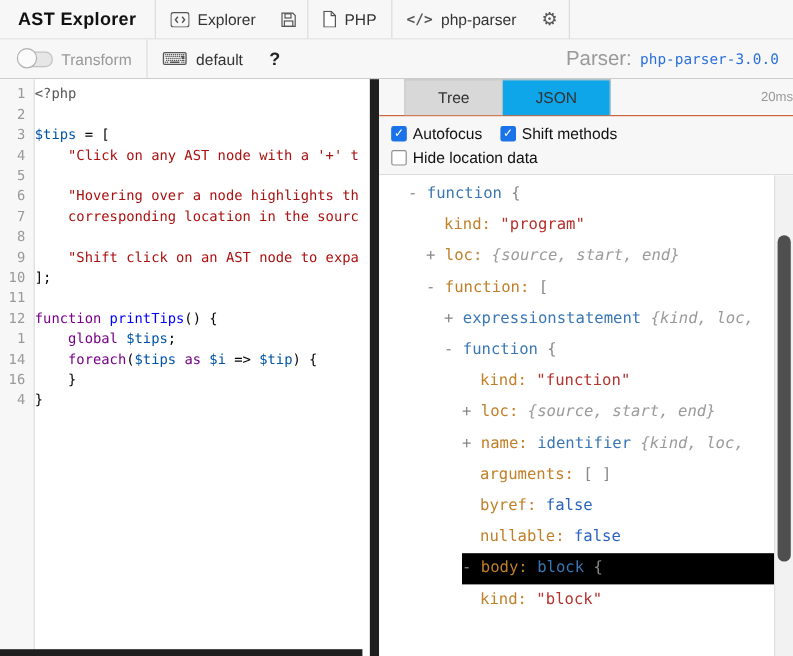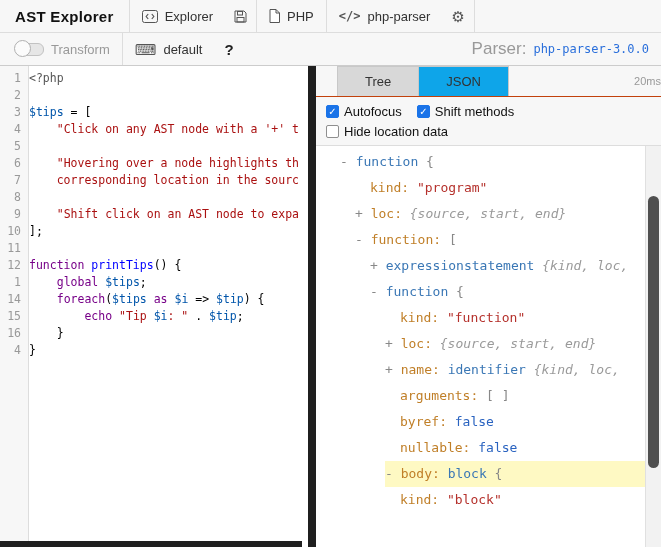--- a/index.html
+++ b/index.html
@@ -61,21 +61,21 @@
     display:inline-flex;align-items:center;justify-content:center;font-size:10px;color:#fff;
     box-sizing:border-box;flex:none;}
   .cb.on{background:#1a73e8;border-color:#1a73e8;}
 
   
   .treewrap{flex:1;display:flex;background:#fff;overflow:hidden;min-height:0;}
   .tree{flex:1;padding:3px 0 0 16px;font-family:"DejaVu Sans Mono",monospace;font-size:13px;
     overflow:hidden;min-width:0;}
   .tr-row{height:26px;line-height:26px;white-space:pre;}
   .tr-inner{display:block;}
-  .tr-inner.hl{background:#fef9c3;}
+  .tr-inner.hl{background:#000000;}
   .t-exp{color:#888;}.t-node{color:#3a77b5;}.t-key{color:#c07f28;}
   .t-str{color:#b5312c;}.t-val{color:#2a63c0;}
   .t-meta{color:#9a9a9a;font-style:italic;}.t-brace{color:#888;}
   .vscroll{width:15px;flex:none;background:#f2f2f2;border-left:1px solid #e0e0e0;position:relative;}
   .vthumb{position:absolute;left:2px;right:2px;top:50px;height:272px;background:#4f4f4f;border-radius:7px;}
 </style>
 </head>
 <body>
 
 <div class="app">
@@ -147,21 +147,20 @@
           <div class="ed-line"><span class="ln">5</span><span class="lc"></span></div>
           <div class="ed-line"><span class="ln">6</span><span class="lc"><span class="c-plain">    </span><span class="c-str">"Hovering over a node highlights th</span></span></div>
           <div class="ed-line"><span class="ln">7</span><span class="lc"><span class="c-str">    corresponding location in the sourc</span></span></div>
           <div class="ed-line"><span class="ln">8</span><span class="lc"></span></div>
           <div class="ed-line"><span class="ln">9</span><span class="lc"><span class="c-plain">    </span><span class="c-str">"Shift click on an AST node to expa</span></span></div>
           <div class="ed-line"><span class="ln">10</span><span class="lc"><span class="c-plain">];</span></span></div>
           <div class="ed-line"><span class="ln">11</span><span class="lc"></span></div>
           <div class="ed-line"><span class="ln">12</span><span class="lc"><span class="c-kw">function</span><span class="c-plain"> </span><span class="c-def">printTips</span><span class="c-plain">() {</span></span></div>
           <div class="ed-line"><span class="ln">1</span><span class="lc"><span class="c-plain">    </span><span class="c-kw">global</span><span class="c-plain"> </span><span class="c-var">$tips</span><span class="c-plain">;</span></span></div>
           <div class="ed-line"><span class="ln">14</span><span class="lc"><span class="c-plain">    </span><span class="c-kw">foreach</span><span class="c-plain">(</span><span class="c-var">$tips</span><span class="c-plain"> </span><span class="c-kw">as</span><span class="c-plain"> </span><span class="c-var">$i</span><span class="c-plain"> =&gt; </span><span class="c-var">$tip</span><span class="c-plain">) {</span></span></div>
-          <div class="ed-line"><span class="ln">15</span><span class="lc"><span class="c-plain">        </span><span class="c-kw">echo</span><span class="c-plain"> </span><span class="c-str">"Tip </span><span class="c-var">$i</span><span class="c-str">: "</span><span class="c-plain"> . </span><span class="c-var">$tip</span><span class="c-plain">;</span></span></div>
           <div class="ed-line"><span class="ln">16</span><span class="lc"><span class="c-plain">    }</span></span></div>
           <div class="ed-line"><span class="ln">4</span><span class="lc"><span class="c-plain">}</span></span></div>
         </div>
       <div class="hscroll"></div>
     </div>
 
     <div class="divider"></div>
 
     <div class="right">
       <div class="tabbar">

